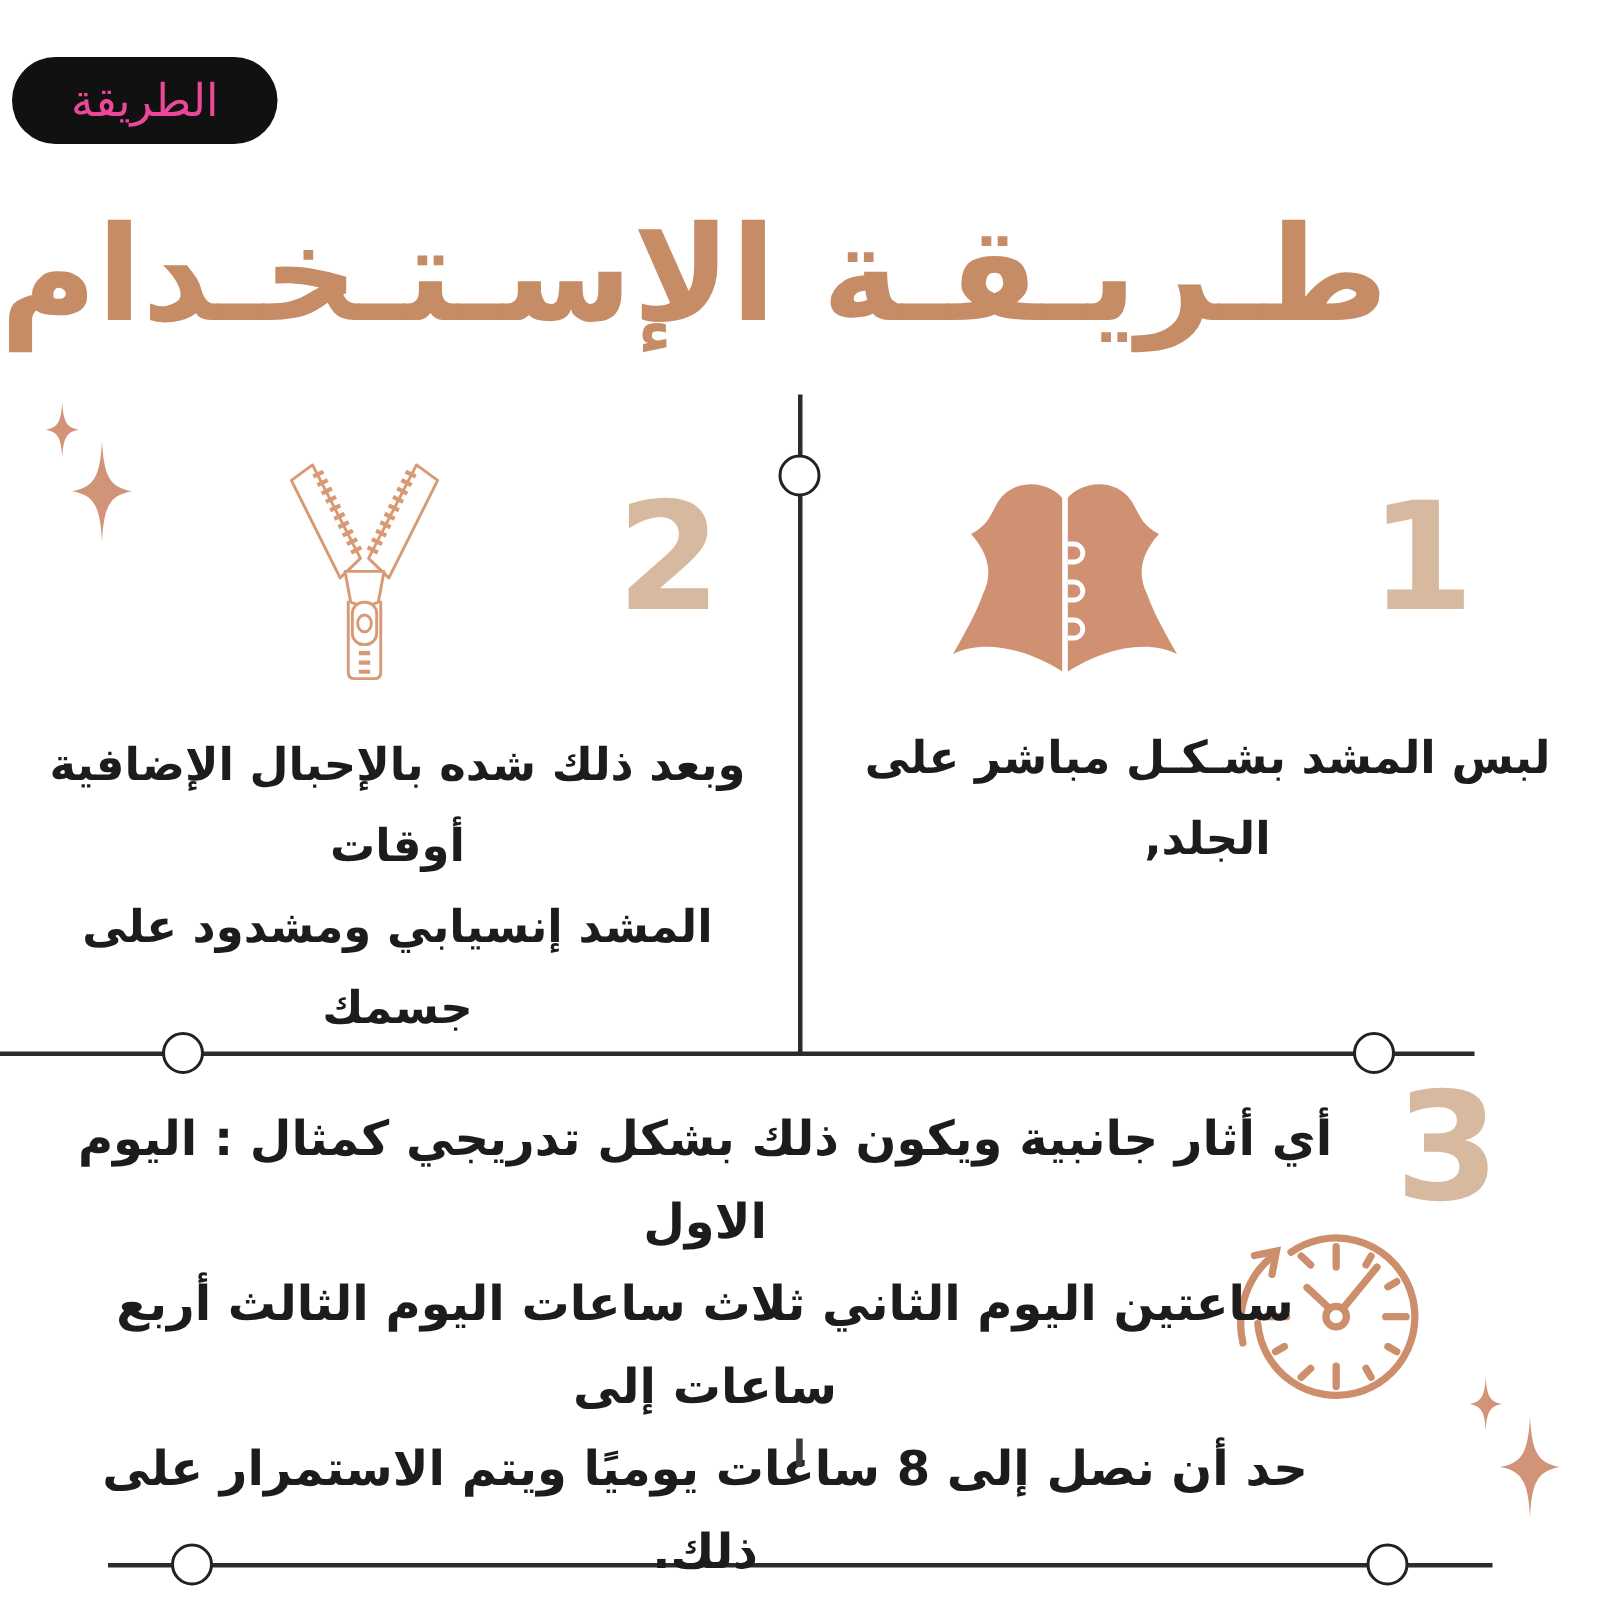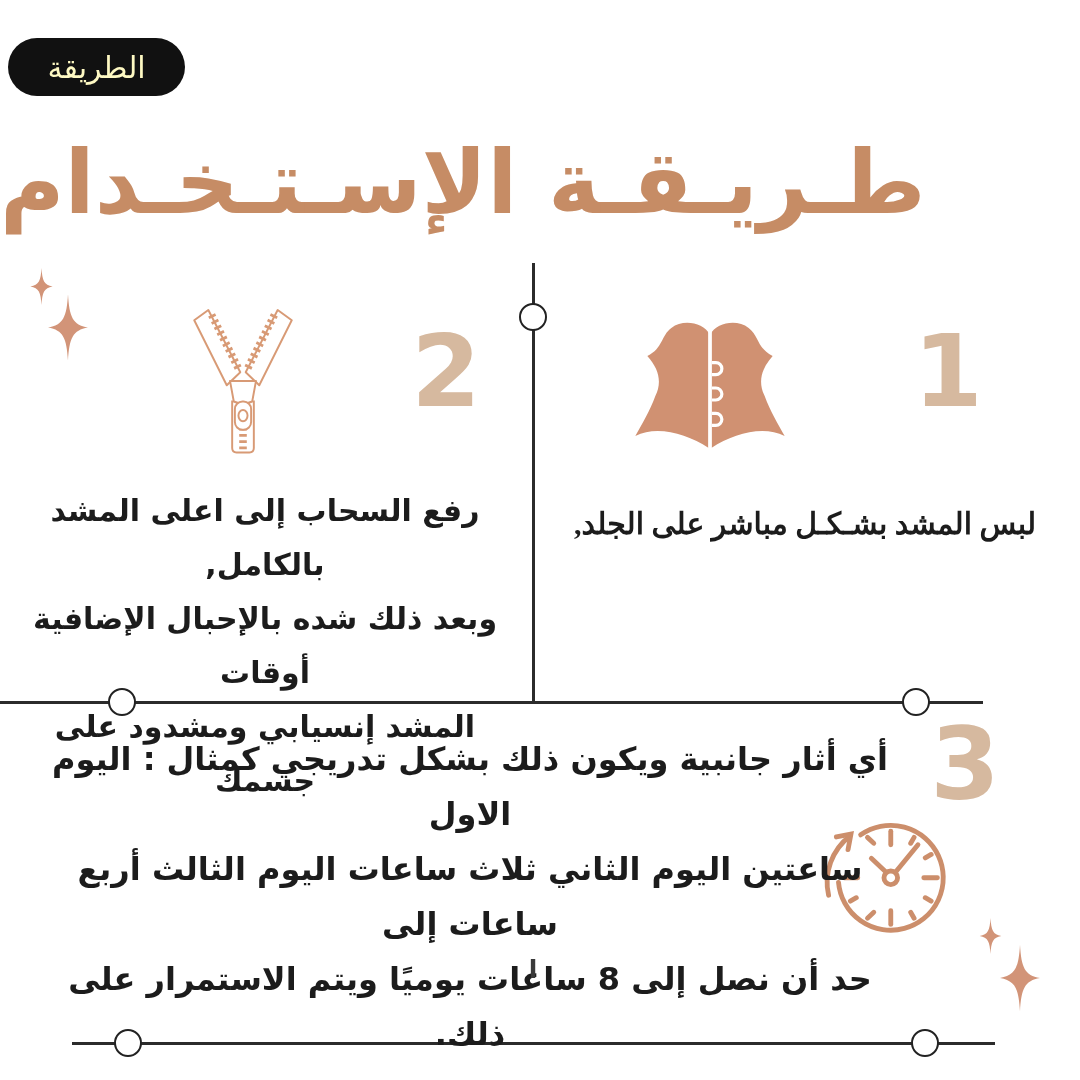--- a/index.html
+++ b/index.html
@@ -5,21 +5,21 @@
   html,body{margin:0;padding:0;}
   body{
     width:1080px;height:1080px;position:relative;overflow:hidden;
     background:#ffffff;
     font-family:"DejaVu Sans", sans-serif;
   }
   .abs{position:absolute;}
   
   .badge{
     left:8px;top:38px;width:177px;height:58px;border-radius:29px;
-    background:#111111;color:#fef9c3;display:flex;align-items:center;justify-content:center;
+    background:#111111;color:#ec4899;display:flex;align-items:center;justify-content:center;
     font-size:30px;direction:rtl;
   }
   
   .title{
     left:0;top:108px;width:1080px;text-align:left;direction:rtl;
     color:#c68c65;font-size:88px;font-weight:700;line-height:150px;
     white-space:nowrap;
   }
   
   .vline{left:532px;top:263px;width:2.5px;height:440px;background:#2b2b2b;}
@@ -76,42 +76,41 @@
 <div class="abs" style="left:630px;top:318px;">
   <svg width="160" height="140" viewBox="0 0 120 104">
     <path d="M60 12 C55 3 40 0 31 7 C23 13 25 22 13 28 C22 38 24 48 19 58 C15 69 9 79 4 88 C20 80 42 86 59 97 L61 97 C78 86 100 80 116 88 C111 79 105 69 101 58 C96 48 98 38 107 28 C95 22 97 13 89 7 C80 0 65 3 60 12 Z" fill="#d09172"></path>
     <rect x="58.6" y="9" width="2.8" height="89" fill="#ffffff"></rect>
     <path d="M61.4 33 h3 a4.2 4.2 0 0 1 0 9 h-3" fill="none" stroke="#ffffff" stroke-width="2.4"></path>
     <path d="M61.4 52 h3 a4.2 4.2 0 0 1 0 9 h-3" fill="none" stroke="#ffffff" stroke-width="2.4"></path>
     <path d="M61.4 71 h3 a4.2 4.2 0 0 1 0 9 h-3" fill="none" stroke="#ffffff" stroke-width="2.4"></path>
   </svg>
 </div>
 <div class="abs stepnum" style="left:883px;top:322px;">1</div>
-<div class="abs steptext text12" style="left:540px;top:497px;width:530px;font-family:Liberation Serif, serif;">
+<div class="abs steptext text12" style="left:540px;top:479px;width:530px;">
   <span class="ln">لبس المشد بشـكـل مباشر على الجلد,</span>
 </div>
 
 <div class="abs" style="left:178px;top:306px;">
   <svg width="130" height="152" viewBox="0 0 120 140">
     <g stroke="#d89a75" stroke-width="1.8" stroke-linejoin="round">
       <path d="M15 13 L28 3.5 L57.5 61 L45 73 Z" fill="#ffffff"></path>
       <path d="M105 13 L92 3.5 L62.5 61 L75 73 Z" fill="#ffffff"></path>
     </g>
     <path d="M31 8 L56 58" stroke="#d89a75" stroke-width="7" stroke-dasharray="2.6 3.2" fill="none"></path>
     <path d="M89 8 L64 58" stroke="#d89a75" stroke-width="7" stroke-dasharray="2.6 3.2" fill="none"></path>
     <path d="M50 87 L50 131 Q50 135 54 135 L66 135 Q70 135 70 131 L70 87" fill="#ffffff" stroke="#d89a75" stroke-width="1.8"></path>
     <path d="M60 89 L60 132" stroke="#d89a75" stroke-width="7" stroke-dasharray="2.6 3.2" fill="none"></path>
     <path d="M48 69 L72 69 L68.5 88 Q60 92 51.5 88 Z" fill="#ffffff" stroke="#d89a75" stroke-width="1.8" stroke-linejoin="round"></path>
     <rect x="52.5" y="88" width="15" height="26" rx="7" fill="#ffffff" stroke="#d89a75" stroke-width="1.8"></rect>
     <ellipse cx="60" cy="101" rx="4.2" ry="5.2" fill="#ffffff" stroke="#d89a75" stroke-width="1.8"></ellipse>
   </svg>
 </div>
 <div class="abs stepnum" style="left:381px;top:322px;">2</div>
 <div class="abs steptext text12" style="left:5px;top:484px;width:520px;">
-  <span class="ln">رفع السحاب إلى اعلى المشد بالكامل,</span>
   <span class="ln">وبعد ذلك شده بالإحبال الإضافية أوقات</span>
   <span class="ln">المشد إنسيابي ومشدود على جسمك</span>
 </div>
 
 <div class="abs stepnum" style="left:900px;top:715px;">3</div>
 <div class="abs" style="left:815px;top:802px;">
   <svg width="136" height="136" viewBox="0 0 140 140" fill="none" stroke="#cc8e6b" stroke-width="5" stroke-linecap="round">
     <path d="M47 33.8 A54 54 0 1 1 24.2 82.7"></path>
     <path d="M14 96 A60 60 0 0 1 36 35"></path>
     <path d="M22 36 L37 33 L34 49" stroke-width="5"></path>

